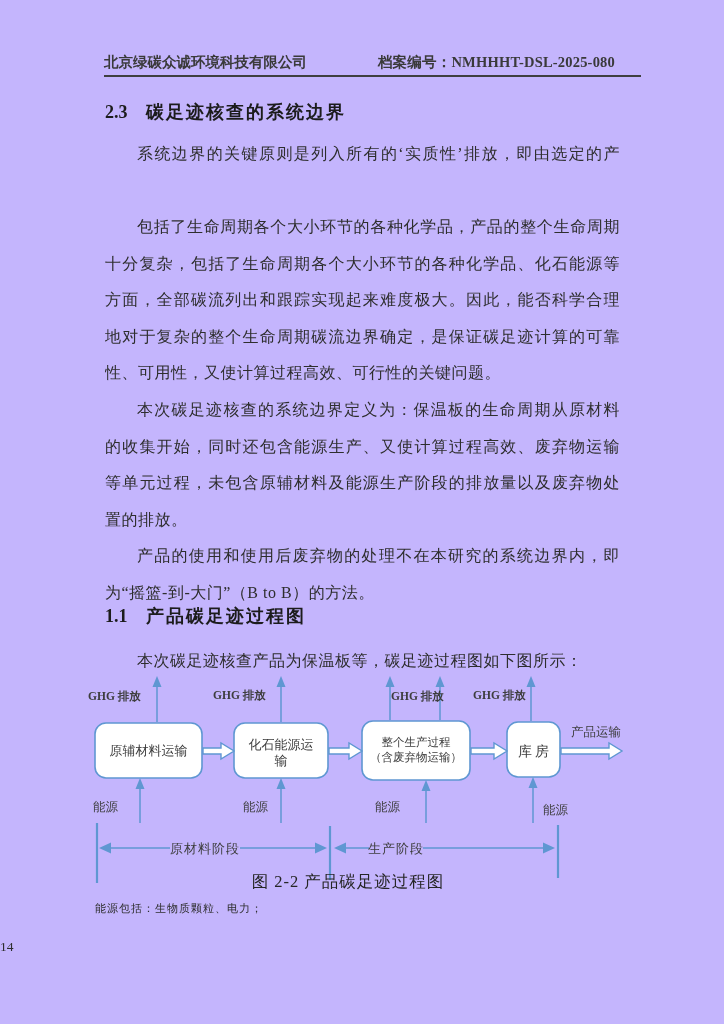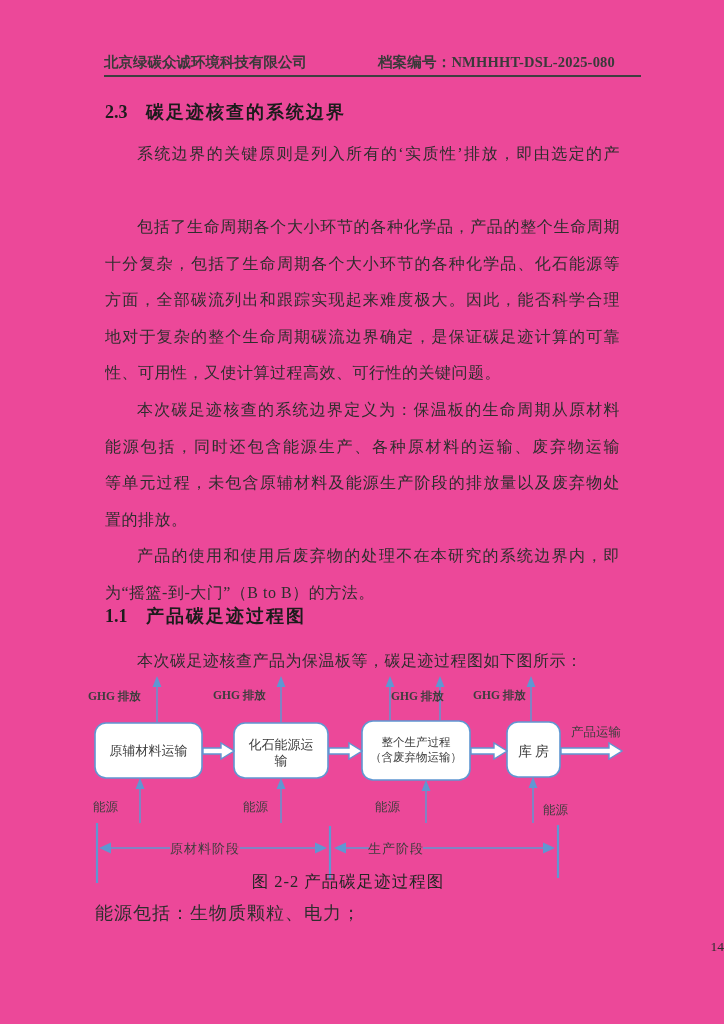--- a/index.html
+++ b/index.html
@@ -1,18 +1,18 @@
 <!DOCTYPE html>
 <html style="--blue: #5f97d2; --text: #2e2e2e;"><head>
 <meta charset="utf-8">
 <style>
   html,body{margin:0;padding:0;background:#e9e9e9;}
   .page{
     position:relative;width:724px;height:1024px;margin:0 auto;
-    background:#ec4899;overflow:hidden;
+    background:#c4b5fd;overflow:hidden;
     font-family:"Liberation Serif","DejaVu Serif",serif;
     color:var(--text,#2e2e2e);
   }
   
   .hdr{
     position:absolute;left:104px;top:50px;width:537px;height:22px;
     display:flex;justify-content:space-between;align-items:flex-end;
     font-size:14.5px;font-weight:bold;color:#3a3a3a;
     border-bottom:2px solid #3f3f3f;padding-bottom:3px;
   }
@@ -42,22 +42,22 @@
   .diagram .blockarrow{fill:#ffffff;stroke:var(--blue,#5f97d2);stroke-width:1.4;}
   .diagram text{fill:#3d3d3d;font-family:"Liberation Serif","DejaVu Serif",serif;}
   .diagram .boxlabel{font-size:13px;text-anchor:middle;}
   .diagram .boxlabel-sm{font-size:11.5px;text-anchor:middle;}
   .diagram .ghg{font-size:11.5px;font-weight:600;}
   .diagram .nrg{font-size:12.5px;}
   .diagram .stage{font-size:13px;text-anchor:middle;letter-spacing:1px;}
   .diagram .outlbl{font-size:12.5px;}
   .diagram .caption{font-size:16.5px;text-anchor:middle;fill:#262626;letter-spacing:1px;}
   
-  .note{position:absolute;left:95px;top:901px;font-size:18px;color:#2e2e2e;letter-spacing:1px;}
-  .pageno{position:absolute;left:0;top:939px;width:724px;text-align:right;font-size:13.5px;color:#2e2e2e;}
+  .note{position:absolute;left:95px;top:901px;font-size:11px;color:#2e2e2e;letter-spacing:1px;}
+  .pageno{position:absolute;left:0;top:939px;width:724px;text-align:left;font-size:13.5px;color:#2e2e2e;}
 </style>
 </head>
 <body>
 
 <div class="page">
 
   <header class="hdr">
     <span>北京绿碳众诚环境科技有限公司</span>
     <span class="hdr-right">档案编号：NMHHHT-DSL-2025-080</span>
   </header>
@@ -74,21 +74,21 @@
   <div class="para p2">
     <div class="line indent">包括了生命周期各个大小环节的各种化学品，产品的整个生命周期</div>
     <div class="line">十分复杂，包括了生命周期各个大小环节的各种化学品、化石能源等</div>
     <div class="line">方面，全部碳流列出和跟踪实现起来难度极大。因此，能否科学合理</div>
     <div class="line">地对于复杂的整个生命周期碳流边界确定，是保证碳足迹计算的可靠</div>
     <div class="line short">性、可用性，又使计算过程高效、可行性的关键问题。</div>
   </div>
 
   <div class="para p3">
     <div class="line indent">本次碳足迹核查的系统边界定义为：保温板的生命周期从原材料</div>
-    <div class="line">能源包括，同时还包含能源生产、各种原材料的运输、废弃物运输</div>
+    <div class="line">的收集开始，同时还包含能源生产、又使计算过程高效、废弃物运输</div>
     <div class="line">等单元过程，未包含原辅材料及能源生产阶段的排放量以及废弃物处</div>
     <div class="line short">置的排放。</div>
   </div>
 
   <div class="para p4">
     <div class="line indent">产品的使用和使用后废弃物的处理不在本研究的系统边界内，即</div>
     <div class="line short">为“摇篮-到-大门”（B to B）的方法。</div>
   </div>
 
   <div class="h2 h24">

